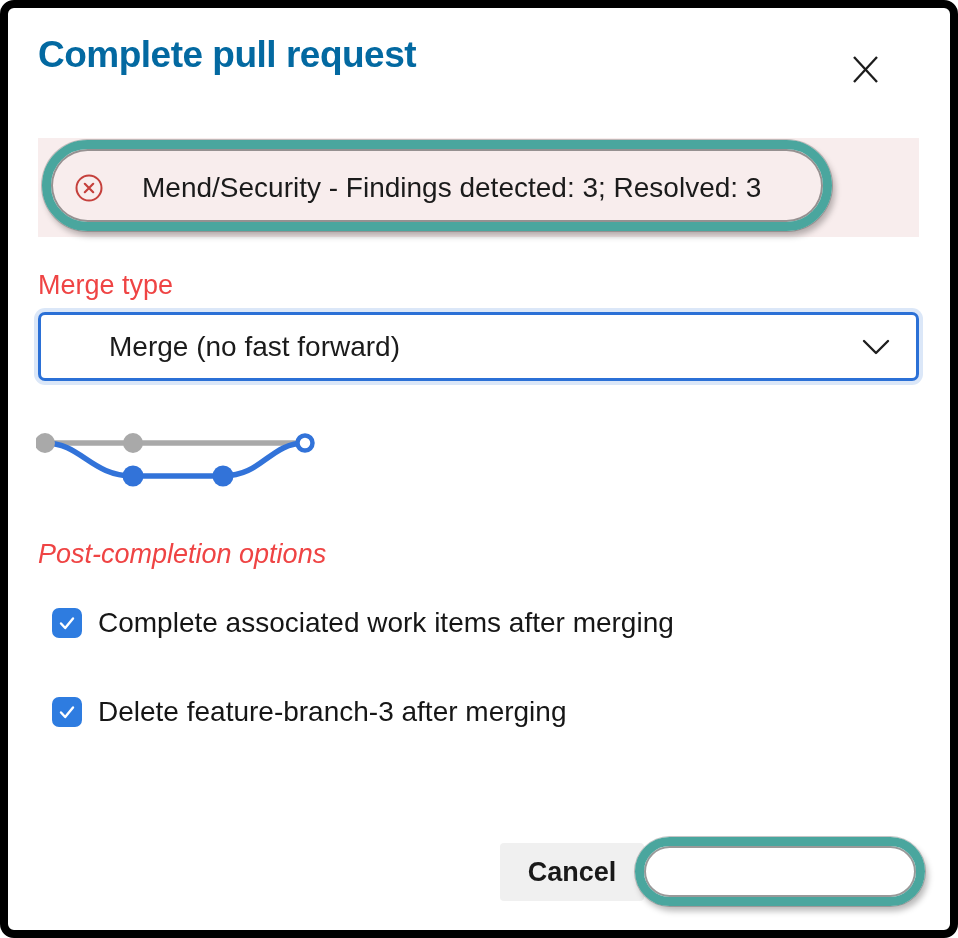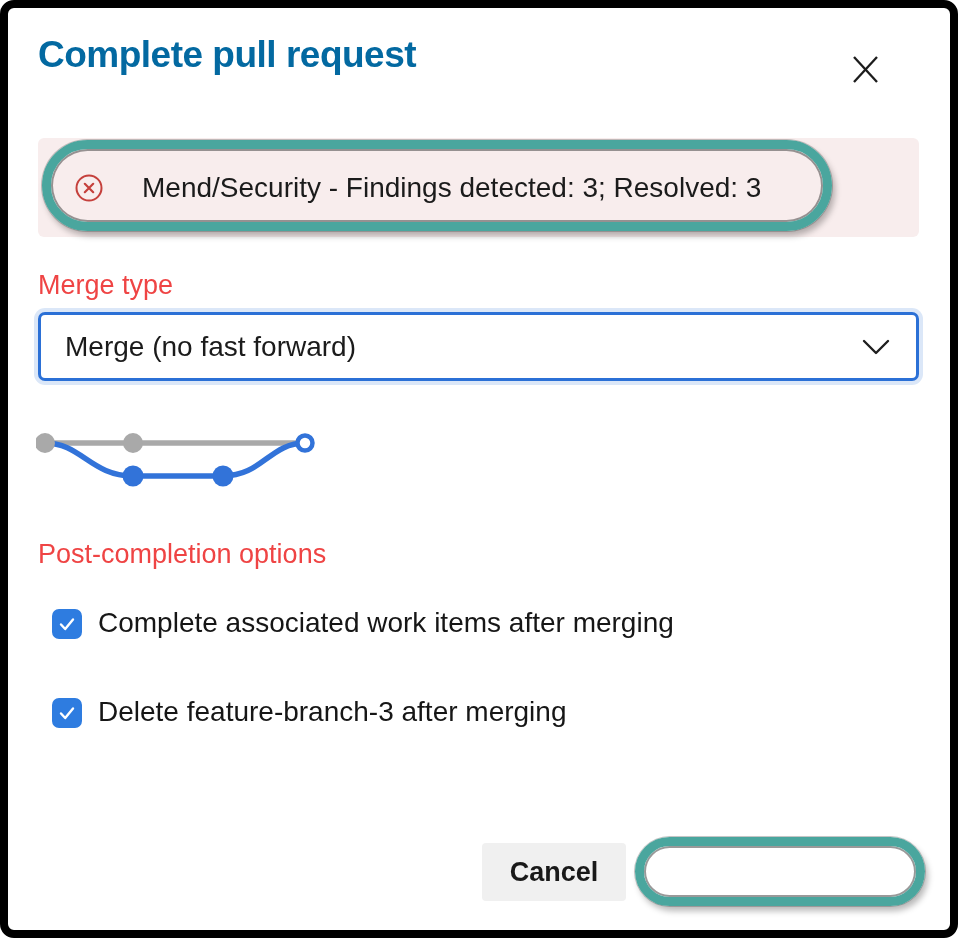--- a/index.html
+++ b/index.html
@@ -16,51 +16,51 @@
   }
   html,body{margin:0;padding:0;background:#fff;}
   body{font-family:"Liberation Sans","DejaVu Sans",sans-serif;color:var(--text-dark);}
   .stage{position:relative;width:958px;height:938px;overflow:hidden;background:#fff;}
   .frame{position:absolute;inset:0;border:8px solid #000;border-radius:14px;background:#fff;box-sizing:border-box;}
 
   .title{position:absolute;left:38px;top:34px;font-size:37px;font-weight:700;letter-spacing:-.5px;color:#0369a1;margin:0;}
 
   .close-btn{position:absolute;left:842px;top:46px;width:46px;height:46px;background:transparent;border:none;cursor:pointer;display:flex;align-items:center;justify-content:center;padding:0;}
 
-  .alert{position:absolute;left:38px;top:138px;width:881px;height:99px;background:var(--alert-bg);border-radius:6px;display:flex;align-items:center;box-sizing:border-box;padding-left:36px;}
+  .alert{position:absolute;left:38px;top:138px;width:881px;height:99px;background:var(--alert-bg);border-radius:0;display:flex;align-items:center;box-sizing:border-box;padding-left:36px;}
   .alert-icon{width:30px;height:30px;flex:0 0 auto;margin-right:38px;display:flex;}
   .alert-text{font-size:28px;color:#1B1B1B;white-space:nowrap;}
 
   .annotation{position:absolute;box-sizing:border-box;border:9px solid var(--annotation-teal);border-radius:999px;pointer-events:none;
     box-shadow:inset 0 0 0 2px rgba(70,70,70,.55), 0 0 0 1px rgba(70,70,70,.30), 3px 5px 6px rgba(0,0,0,.28);}
   .annotation-alert{left:42px;top:140px;width:790px;height:91px;}
   .annotation-complete{left:635px;top:837px;width:290px;height:69px;}
 
   .field-label{position:absolute;left:38px;font-size:27px;color:#ef4444;}
   .merge-type-label{top:270px;}
-  .post-label{top:539px;}
+  .post-label{top:539px;font-style:italic;}
 
-  .dropdown{position:absolute;left:38px;top:312px;width:881px;height:69px;background:#fff;border:3px solid var(--dropdown-border);border-radius:7px;box-sizing:border-box;box-shadow:0 0 0 4px #DBE7F8;display:flex;align-items:center;cursor:pointer;}
+  .dropdown{position:absolute;left:38px;top:312px;width:881px;height:69px;background:#fff;border:3px solid var(--dropdown-border);border-radius:7px;box-sizing:border-box;box-shadow:0 0 0 4px #DBE7F8;display:flex;align-items:center;cursor:pointer;padding-left:44px;}
   .dropdown-value{font-size:28px;color:#1B1B1B;padding-left:24px;}
   .dropdown-chevron{position:absolute;right:26px;top:50%;transform:translateY(-50%);display:flex;}
 
   .git-graph{position:absolute;left:36px;top:428px;}
 
-  .option-row{position:absolute;left:52px;display:flex;align-items:flex-end;cursor:pointer;}
+  .option-row{position:absolute;left:52px;display:flex;align-items:center;cursor:pointer;}
   .option-row-1{top:607px;}
   .option-row-2{top:696px;}
   .option-row-3{top:719px;}
   .checkbox{width:30px;height:30px;box-sizing:border-box;border:2px solid #6F6F6F;border-radius:7px;background:#fff;display:flex;align-items:center;justify-content:center;flex:0 0 auto;}
   .checkbox.checked{background:var(--primary-blue);border-color:var(--primary-blue);}
   .checkbox .tick{visibility:hidden;}
   .checkbox.checked .tick{visibility:visible;}
   .option-label{font-size:28px;color:#161616;margin-left:16px;white-space:nowrap;}
 
   .btn{position:absolute;border:none;border-radius:4px;background:var(--btn-bg);font-family:inherit;font-size:27px;font-weight:700;cursor:pointer;}
-  .btn-cancel{left:482px;top:843px;width:144px;height:58px;color:#191919;}
+  .btn-cancel{left:500px;top:843px;width:144px;height:58px;color:#191919;}
   .btn-complete{left:650px;top:843px;width:268px;height:58px;color:var(--disabled-text);cursor:default;}
 </style>
 </head>
 <body>
 
 <div class="stage">
   <div class="frame"></div>
 
   <h1 class="title">Complete pull request</h1>
 

